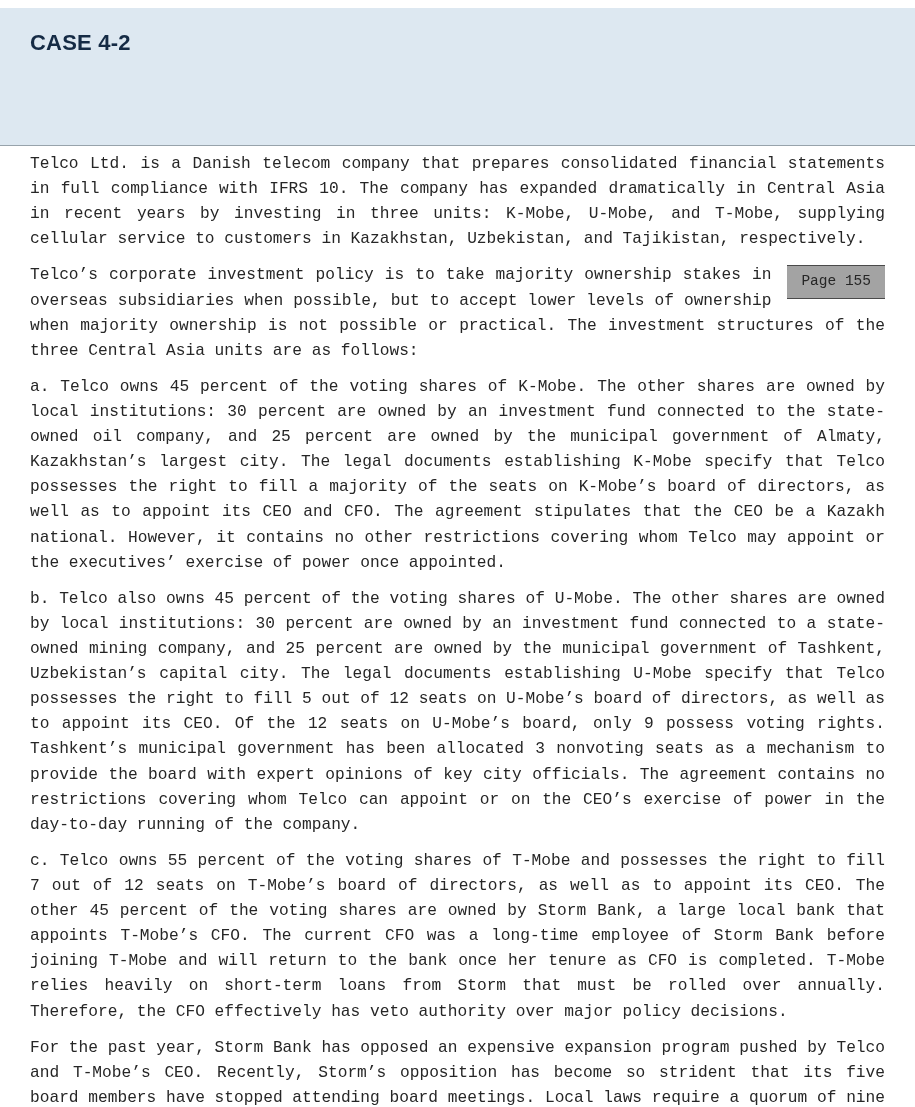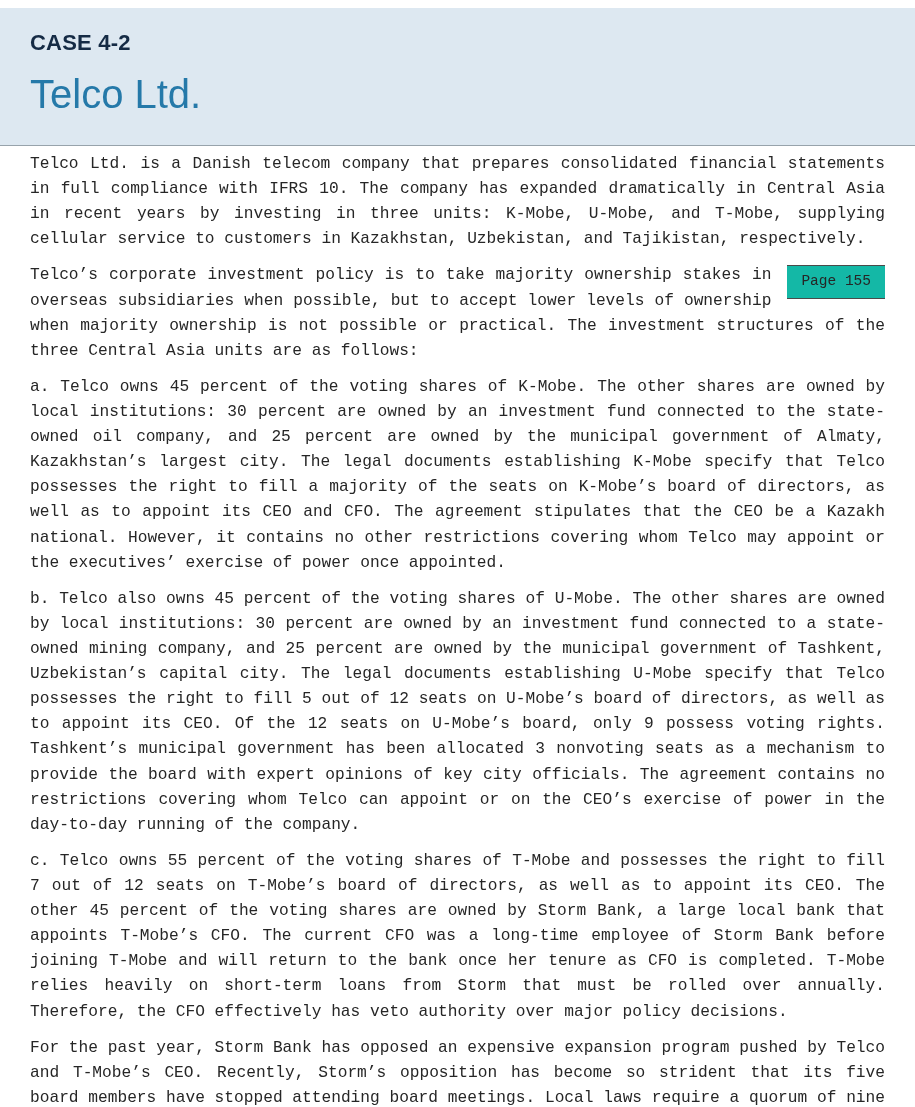--- a/index.html
+++ b/index.html
@@ -50,21 +50,21 @@
     margin: 0 0 11px 0;
   }
   .page-marker {
     float: right;
     font-size: 14.5px;
     color: #262626;
     border-top: 1.5px solid #4a4a4a;
     border-bottom: 1.5px solid #4a4a4a;
     padding: 4px 14px 5px 14px;
     margin: 2px 0 6px 16px;
-    background: #14b8a6;
+    background: #a3a3a3;
     white-space: nowrap;
   }
   .required {
     font-weight: 700;
     font-style: italic;
   }
   .footer-bar {
     width: 78px;
     height: 12px;
     background: #1f5e8d;
@@ -76,21 +76,20 @@
     clear: both;
   }
 </style>
 </head>
 <body>
 
 <div class="page">
 
   <header class="header">
     <div class="case-label">CASE 4-2</div>
-    <h1 class="title">Telco Ltd.</h1>
   </header>
 
   <main class="content">
 
     <p>Telco Ltd. is a Danish telecom company that prepares consolidated financial statements in full compliance with IFRS 10. The company has expanded dramatically in Central Asia in recent years by investing in three units: K-Mobe, U-Mobe, and T-Mobe, supplying cellular service to customers in Kazakhstan, Uzbekistan, and Tajikistan, respectively.</p>
 
     <p class="clearfix">
       <span class="page-marker">Page 155</span>
       <span>Telco’s corporate investment policy is to take majority ownership stakes in overseas subsidiaries when possible, but to accept lower levels of ownership when majority ownership is not possible or practical. The investment structures of the three Central Asia units are as follows:</span>
     </p>

